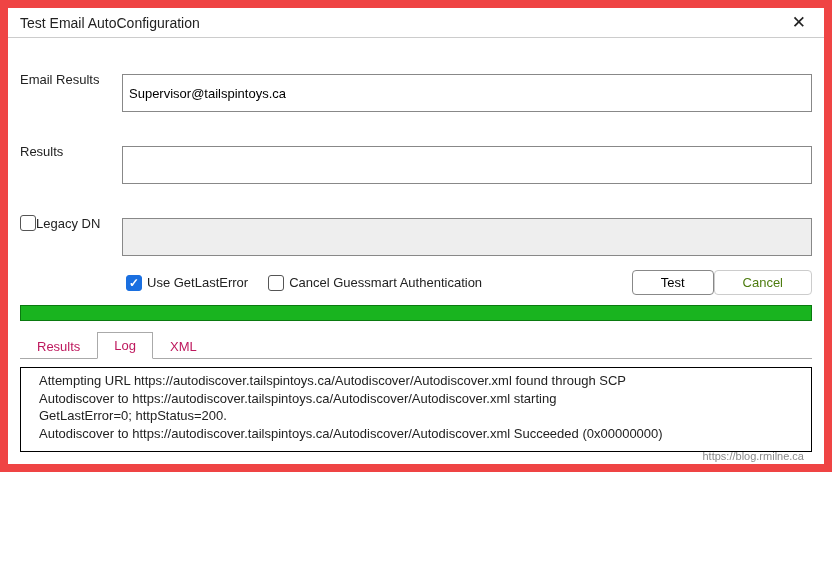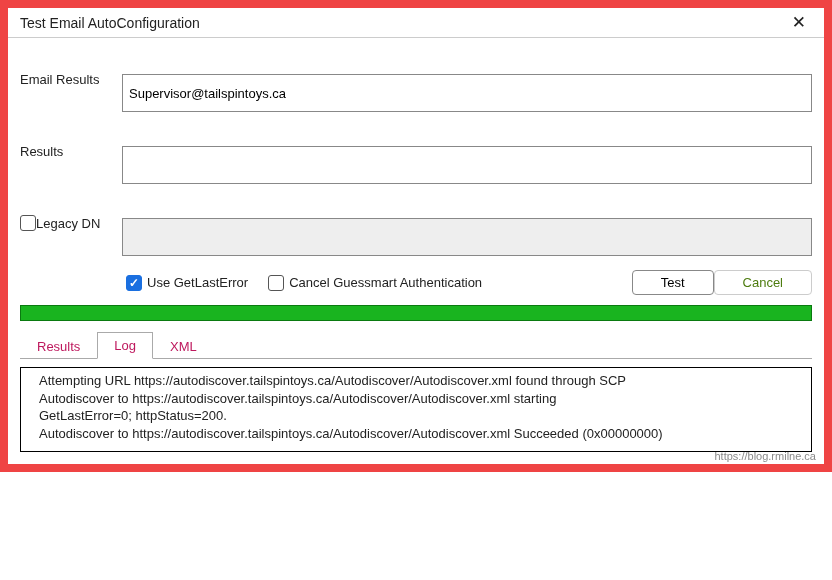--- a/index.html
+++ b/index.html
@@ -147,21 +147,21 @@
     padding: 4px 18px;
     font-size: 13px;
     line-height: 1.35;
     overflow: auto;
     white-space: pre-wrap;
     font-family: "Segoe UI", Tahoma, sans-serif;
   }
   .watermark {
     position: absolute;
     bottom: 2px;
-    right: 8px;
+    right: 20px;
     font-size: 11px;
     color: #8a8a8a;
     pointer-events: none;
   }
 </style>
 </head>
 <body>
 
 <div class="outer">
 

